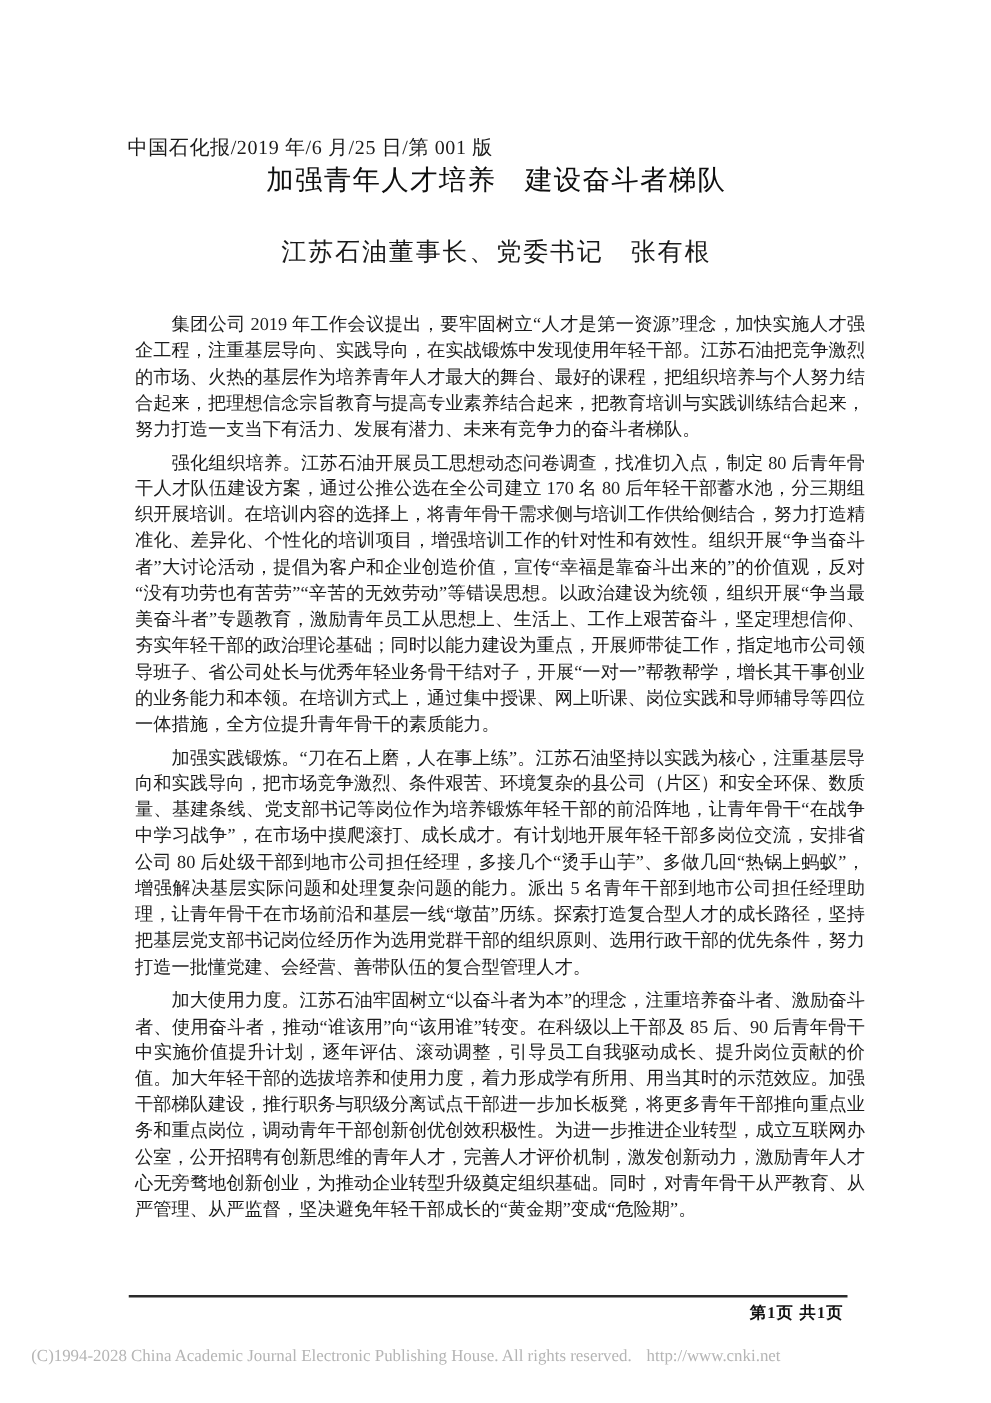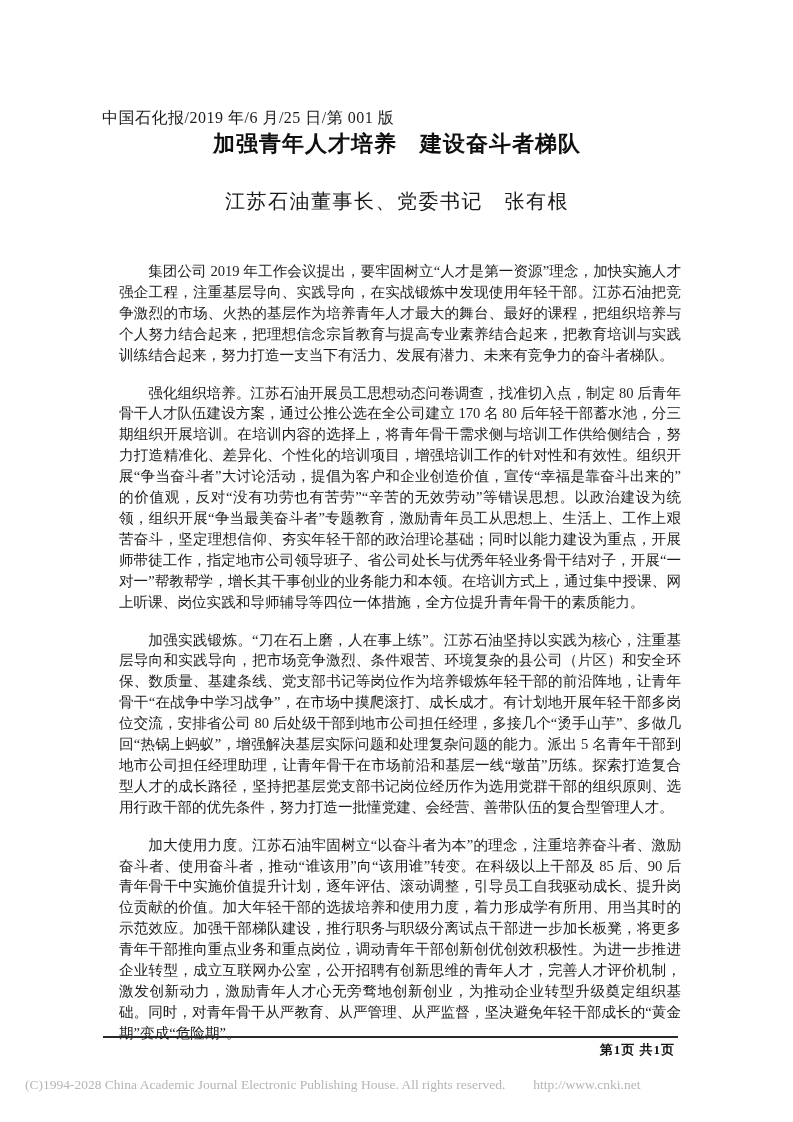--- a/index.html
+++ b/index.html
@@ -22,21 +22,21 @@
     white-space: pre;
   }
   .title {
     position: absolute;
     left: 99px;
     top: 129px;
     width: 596px;
     margin: 0;
     text-align: center;
     font-size: 22px;
-    font-weight: bold;
+    font-weight: normal;
     letter-spacing: 1px;
     color: #0f0f0f;
   }
   .byline {
     position: absolute;
     left: 99px;
     top: 188px;
     width: 596px;
     text-align: center;
     font-size: 20px;
@@ -47,21 +47,21 @@
     position: absolute;
     left: 102px;
     top: 244px;
     width: 596px;
     font-size: 14.6px;
     line-height: 20.9px;
     text-align: justify;
     color: #1c1c1c;
   }
   .article p {
-    margin: 17px;
+    margin: 6px;
     text-indent: 2em;
   }
   .footer-rule {
     position: absolute;
     left: 103px;
     top: 1036px;
     width: 575px;
     height: 0;
     border-top: 2px solid #2a2a2a;
   }
@@ -79,21 +79,21 @@
   .copyright {
     position: absolute;
     left: 25px;
     top: 1077px;
     width: 740px;
     font-size: 13.5px;
     color: #b5b5b5;
     white-space: nowrap;
   }
   .copyright-url {
-    margin-left: 28px;
+    margin-left: 12px;
   }
 </style>
 </head>
 <body>
 
 <div class="page">
 
   <div class="header-meta">中国石化报/2019 年/6 月/25 日/第 001 版</div>
 
   <h1 class="title">加强青年人才培养　建设奋斗者梯队</h1>

